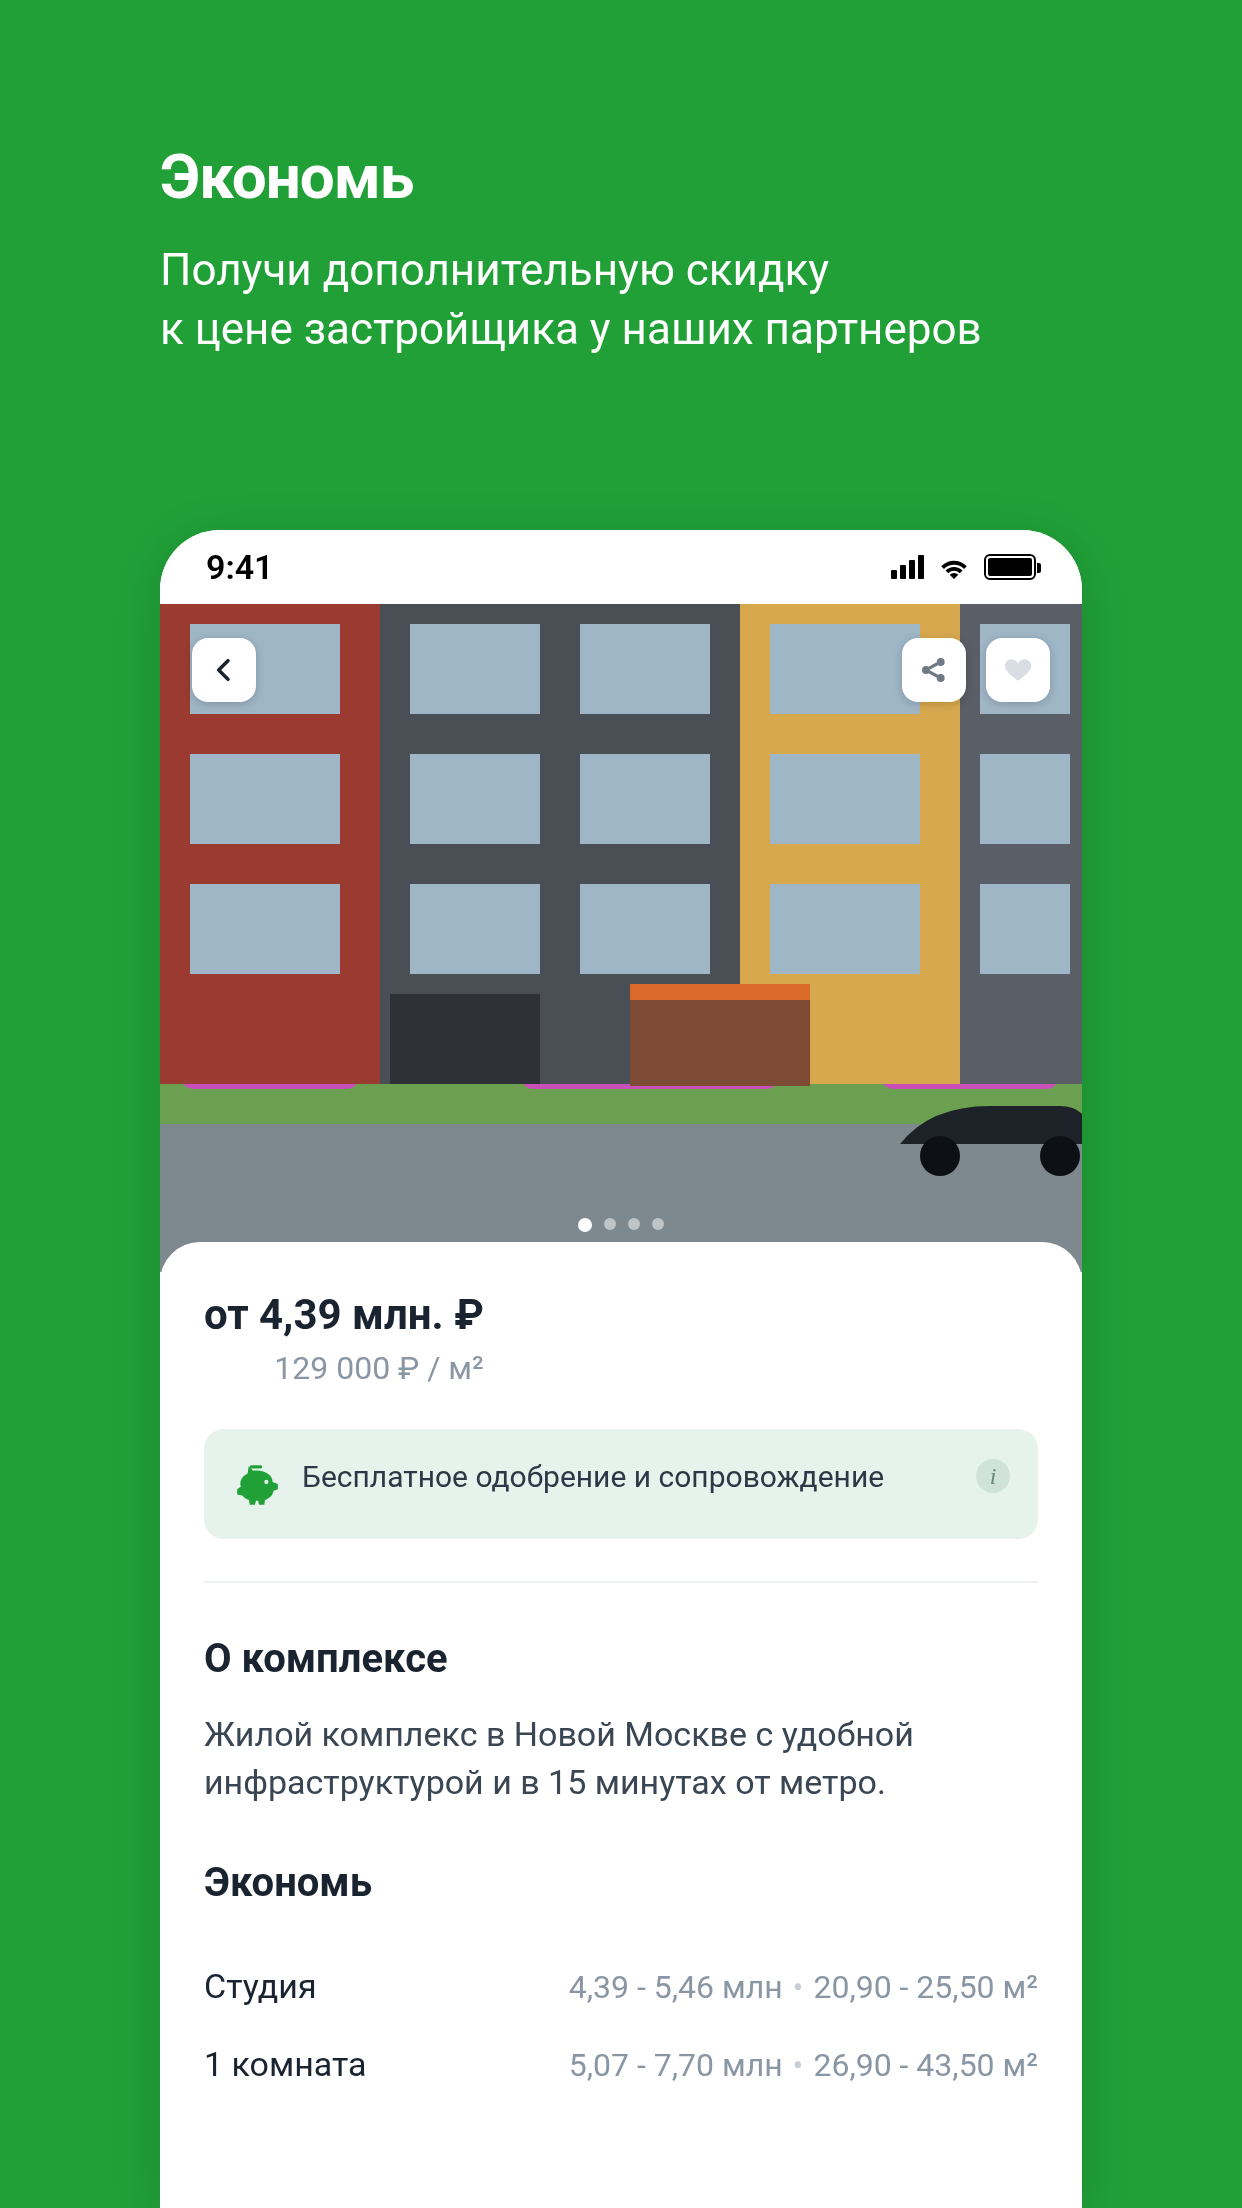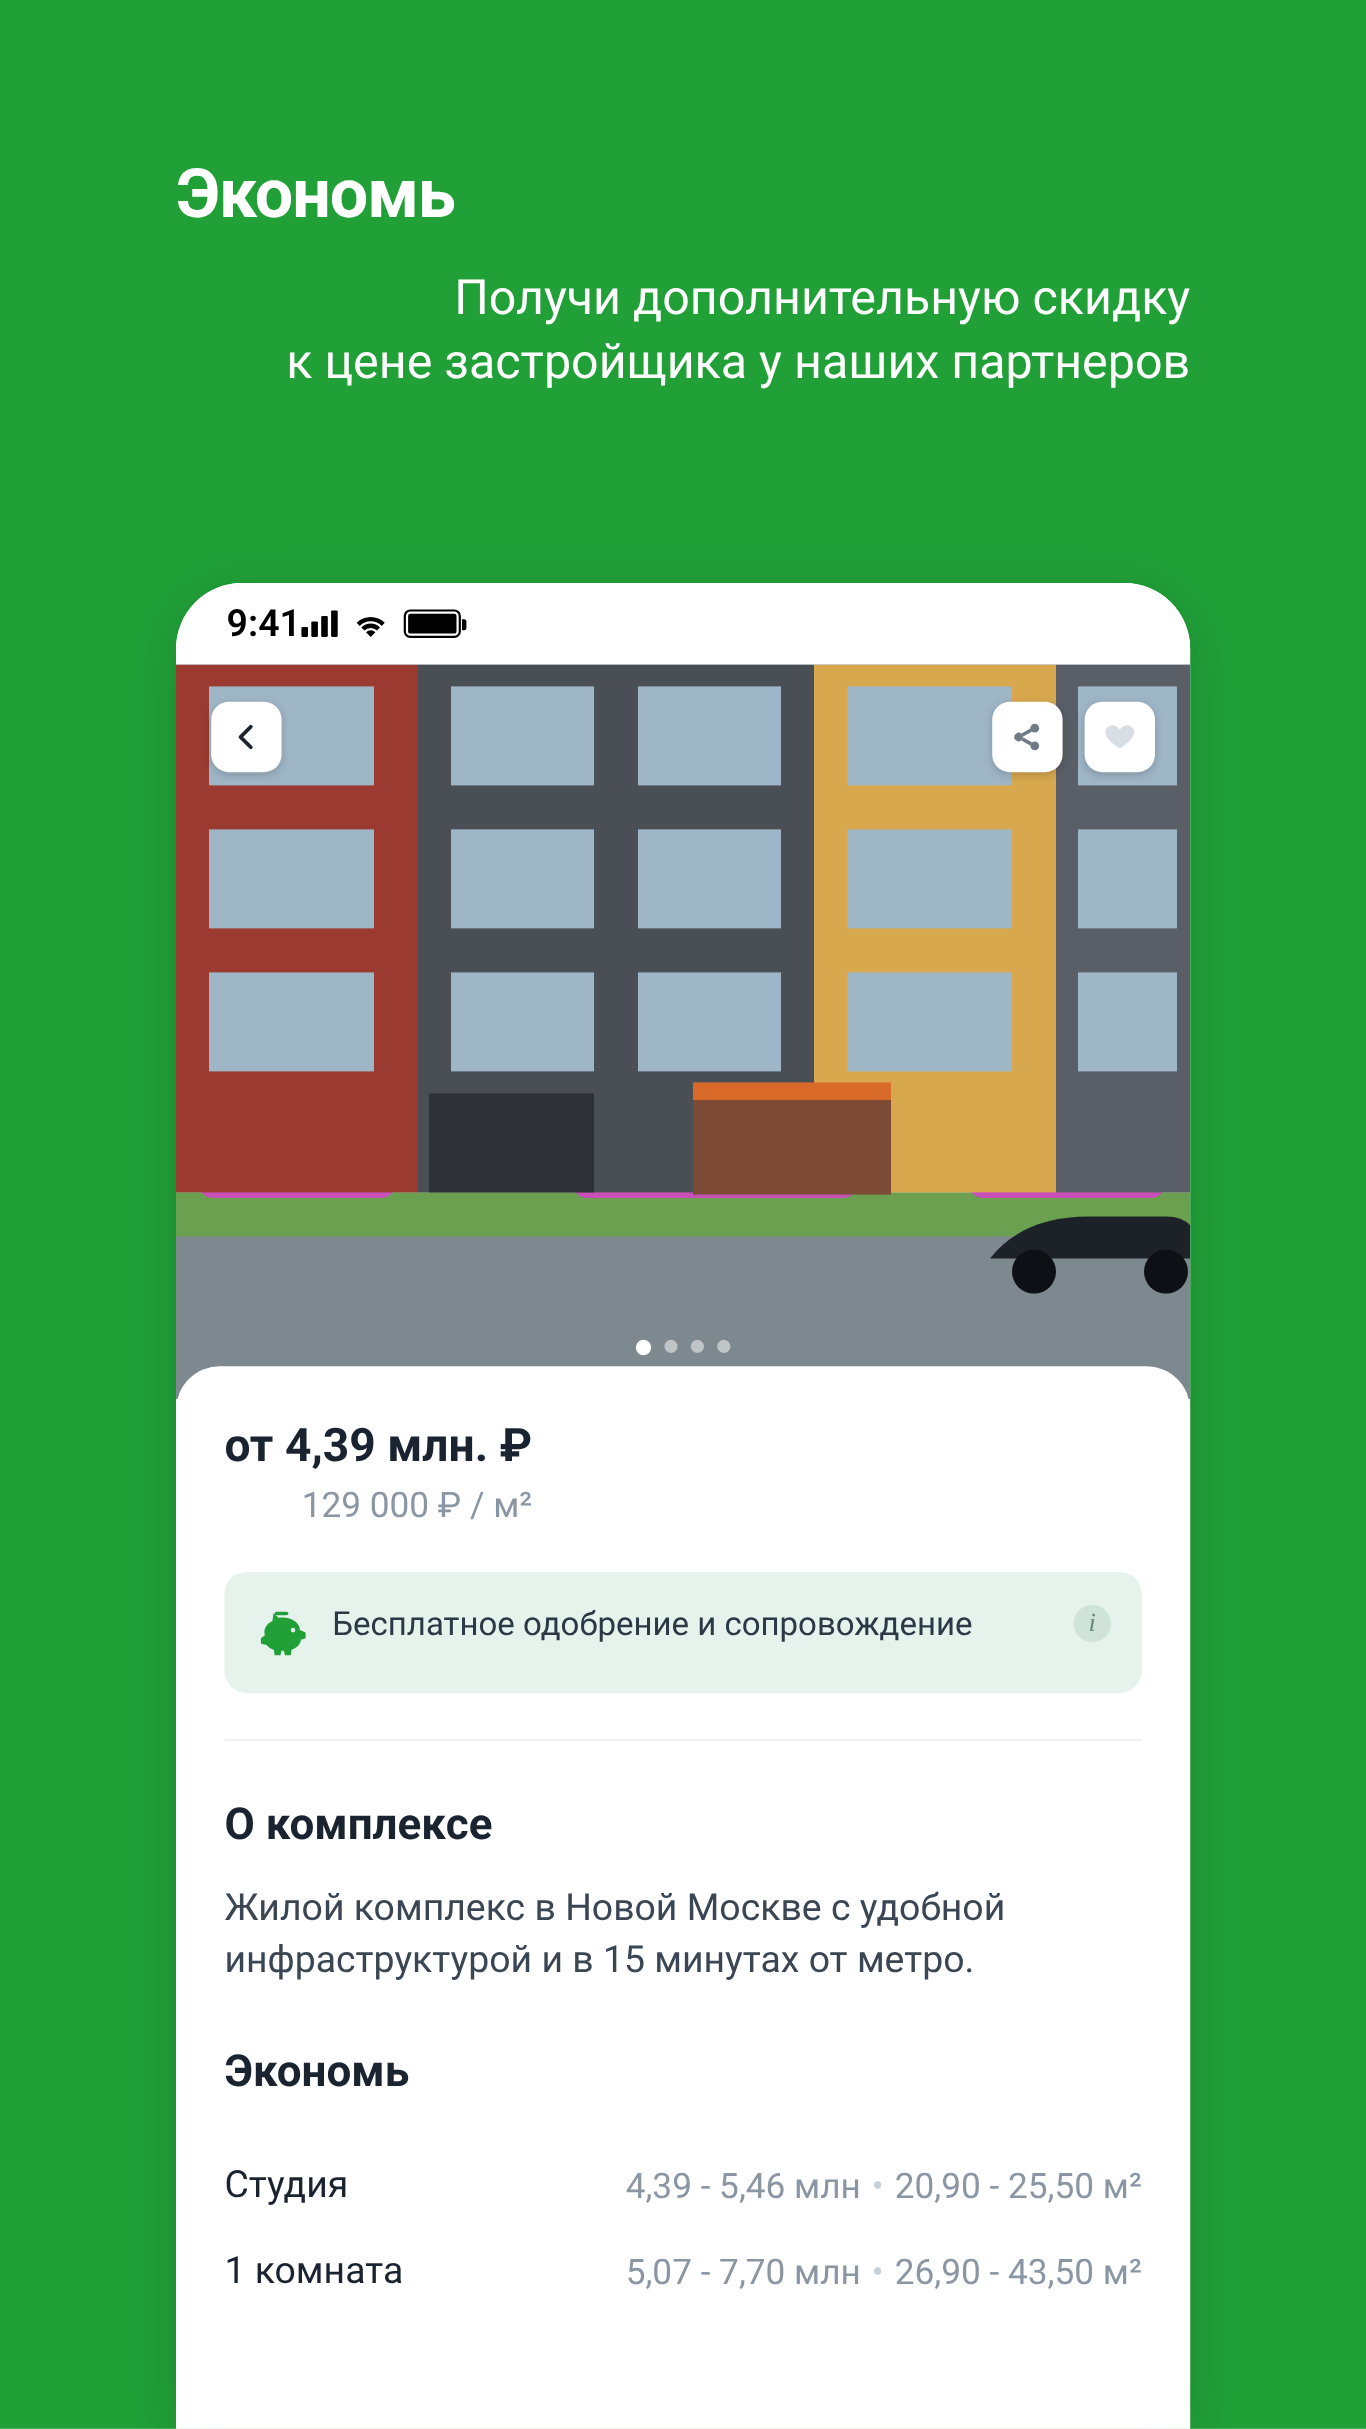--- a/index.html
+++ b/index.html
@@ -16,37 +16,37 @@
   .promo h1 {
     font-size: 62px;
     font-weight: 700;
     letter-spacing: -1px;
     margin-bottom: 28px;
   }
   .promo p {
     font-size: 44px;
     line-height: 1.35;
     font-weight: 400;
-    text-align: right;
   }
   .phone {
     position: absolute;
     left: 160px;
     width: 922px;
     top: 530px;
     bottom: 0;
     background: #fff;
     border-radius: 60px 60px 0 0;
     overflow: hidden;
     box-shadow: 0 10px 50px rgba(0,0,0,0.15);
   }
   .statusbar {
     height: 74px;
     display: flex;
     align-items: center;
+    justify-content: space-between;
     padding: 0 46px;
     background: #fff;
   }
   .statusbar .time {
     font-size: 34px;
     font-weight: 600;
     color: #000;
   }
   .statusbar .right {
     display: flex;

